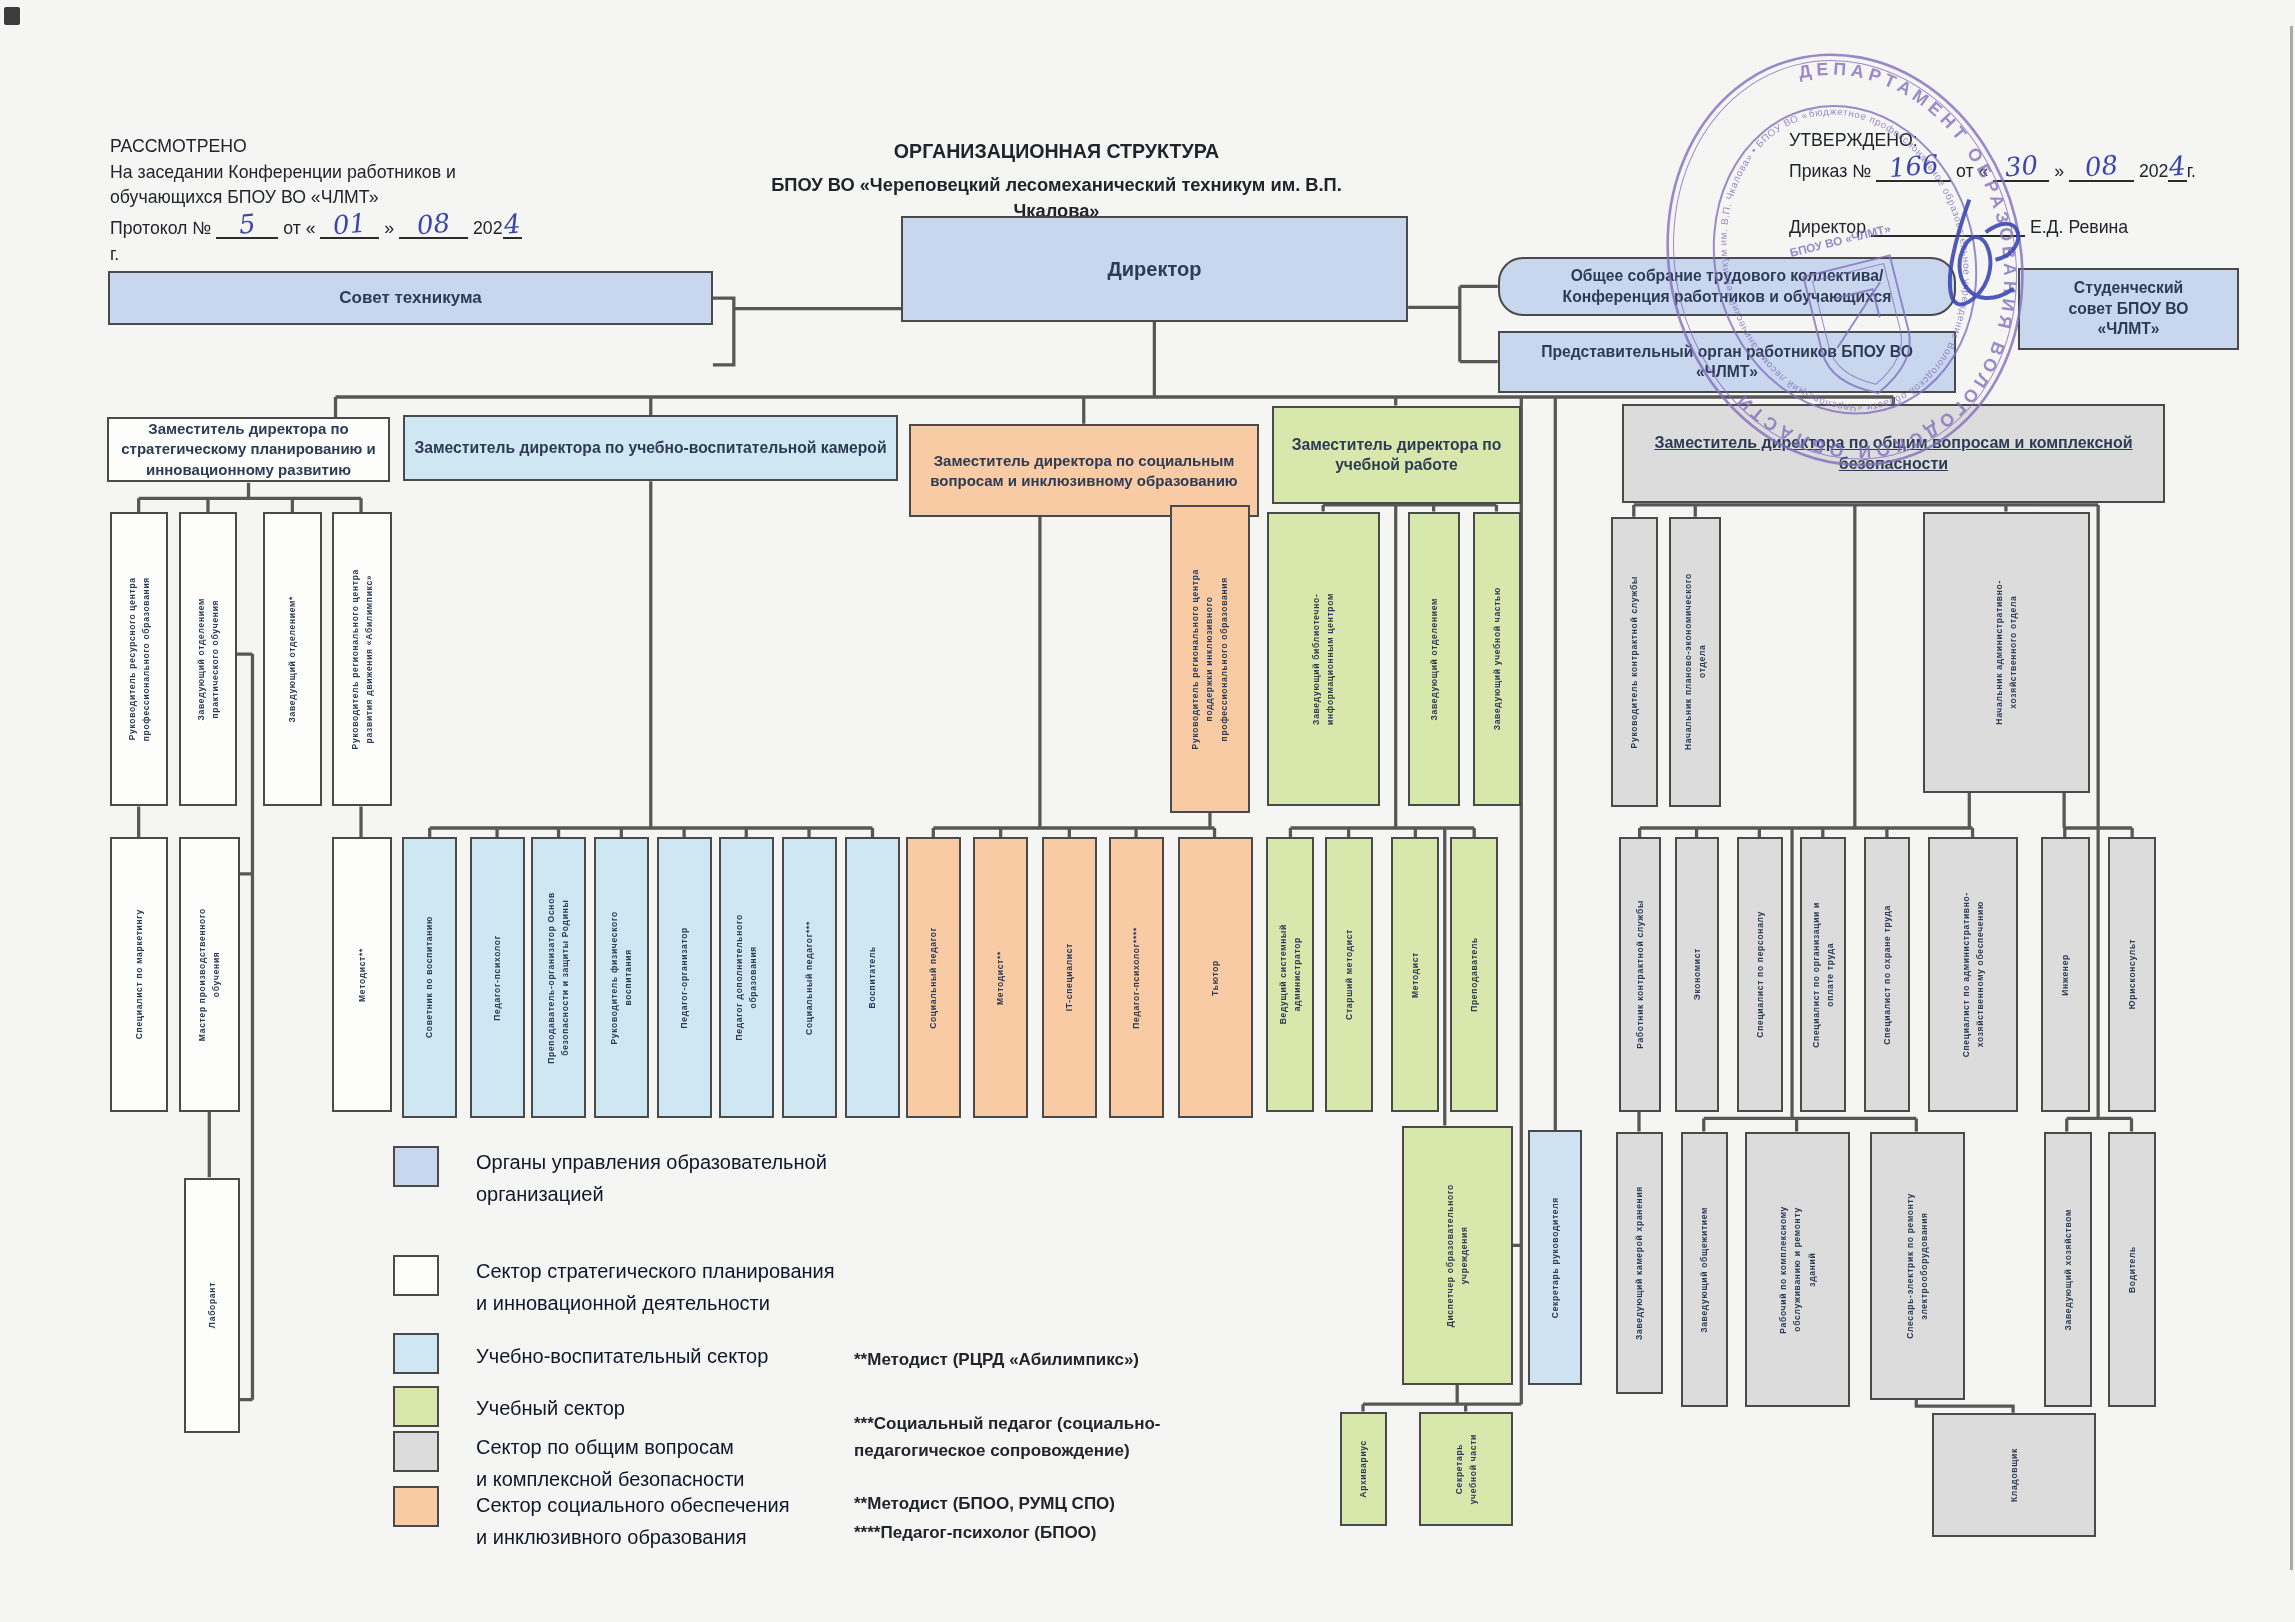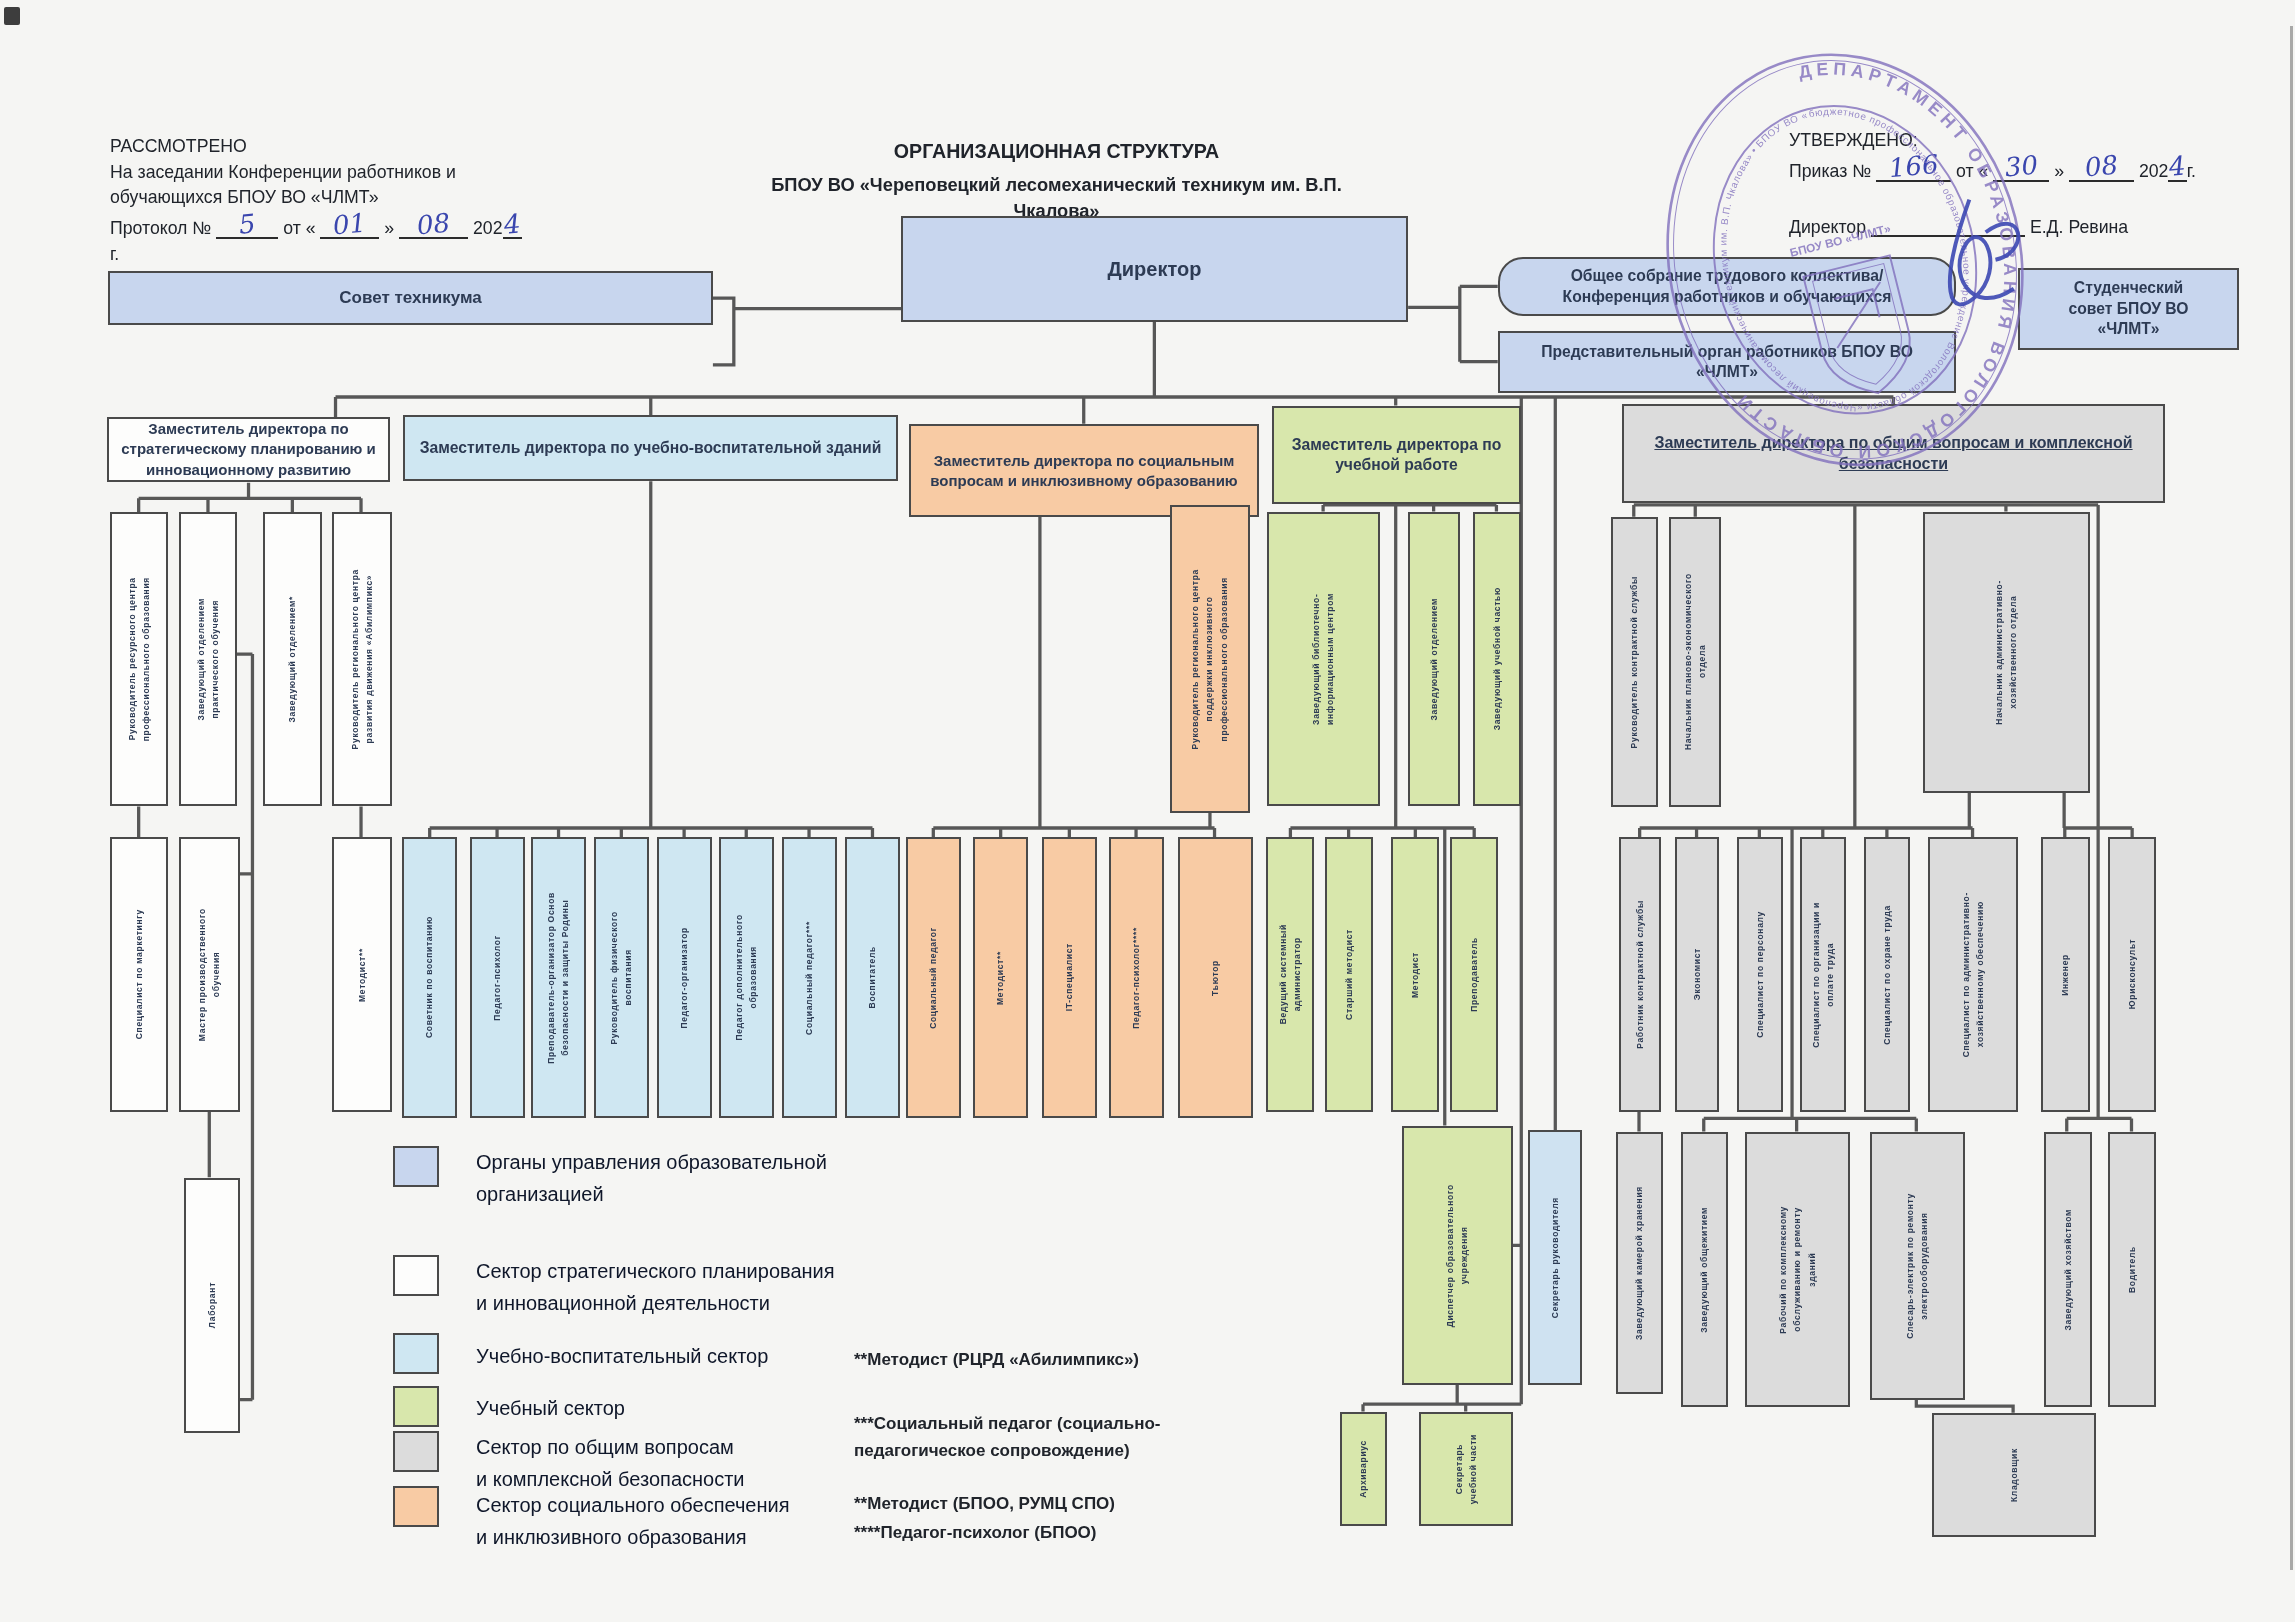--- a/index.html
+++ b/index.html
@@ -111,21 +111,21 @@
 совет БПОУ ВО
 «ЧЛМТ»</span>
     </div>
 
   <div class="box whitebox small" style="left:107px;top:417px;width:283px;height:65px;">
       <span class="ht" style="font-size:15px;line-height:1.35;">Заместитель директора по
 стратегическому планированию и
 инновационному развитию</span>
     </div>
   <div class="box bluebox small" style="left:403px;top:415px;width:495px;height:66px;">
-      <span class="ht" style="font-size:15.7px;">Заместитель директора по учебно-воспитательной зданий</span>
+      <span class="ht" style="font-size:15.7px;">Заместитель директора по учебно-воспитательной камерой</span>
     </div>
   <div class="box orangebox small" style="left:909px;top:424px;width:350px;height:93px;">
       <span class="ht" style="font-size:15px;">Заместитель директора по социальным
 вопросам и инклюзивному образованию</span>
     </div>
   <div class="box greenbox small" style="left:1272px;top:406px;width:249px;height:98px;">
       <span class="ht" style="font-size:15.7px;">Заместитель директора по
 учебной работе</span>
     </div>
   <div class="box graybox small" style="left:1622px;top:404px;width:543px;height:99px;">

